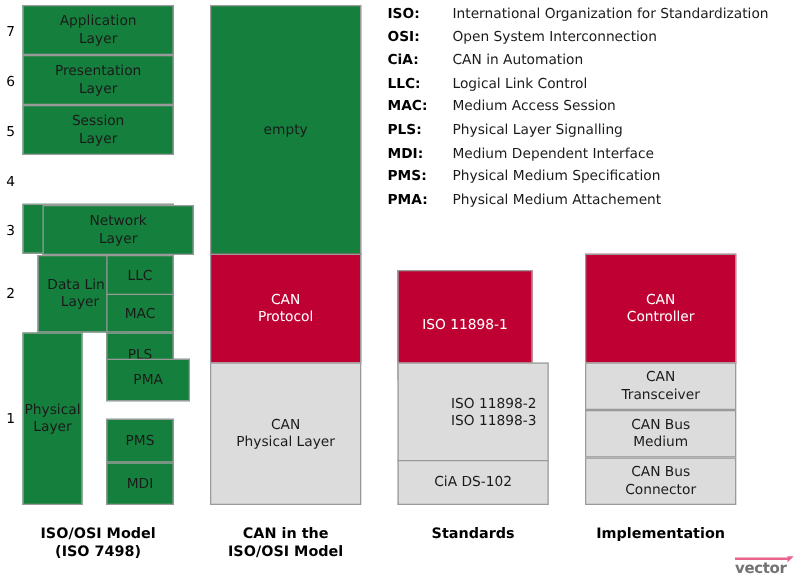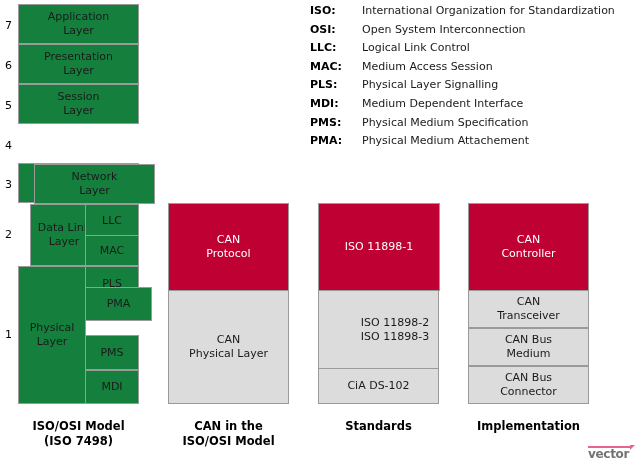--- a/index.html
+++ b/index.html
@@ -139,42 +139,43 @@
 Layer</div>
   <div class="box plain" style="left:18px; top:84px; width:121px; height:40px;">Session
 Layer</div>
   <div class="box plain" style="left:18px; top:124px; width:121px; height:40px;margin-top:39px;">Transport
 Layer</div>
   <div class="box plain" style="left:34px; top:164px; width:121px; height:40px;">Network
 Layer</div>
 
   <div class="box plain" style="left:18px; top:204px; width:68px; height:62px;margin-left:12px;">Data Link
 Layer</div>
-  <div class="box plain" style="left:18px; top:266px; width:68px; height:138px;">Physical
+  <div class="box plain" style="left:18px; top:266px; width:48px; height:138px;">Physical
 Layer</div>
 
   <div class="box plain" style="left:85px; top:204px; width:54px; height:33px;">LLC</div>
   <div class="box plain" style="left:85px; top:235px; width:54px; height:31px;">MAC</div>
   <div class="box plain" style="left:85px; top:266px; width:54px; height:35px;">PLS</div>
   <div class="box plain" style="left:85px; top:287px; width:67px; height:34px;">PMA</div>
   <div class="box plain" style="left:85px; top:335px; width:54px; height:35px;">PMS</div>
   <div class="box plain" style="left:85px; top:370px; width:54px; height:34px;">MDI</div>
 
   <div class="caption" style="left:18px; top:419px; width:121px;">ISO/OSI Model
 (ISO 7498)</div>
 
+  <div class="box plain" style="left:168px; top:4px; width:121px; height:200px;">empty</div>
   <div class="box red" style="left:168px; top:203px; width:121px; height:88px;">CAN
 Protocol</div>
   <div class="box gray" style="left:168px; top:290px; width:121px; height:114px;">CAN
 Physical Layer</div>
 
   <div class="caption" style="left:168px; top:419px; width:121px;">CAN in the
 ISO/OSI Model</div>
 
-  <div class="box red" style="left:318px; top:203px; width:122px; height:88px;">ISO 11898-1</div>
+  <div class="box red" style="left:318px; top:216px; width:108px; height:88px;">ISO 11898-1</div>
   <div class="box gray" style="left:318px; top:290px; width:121px; height:79px;padding-left:33px;">ISO 11898-2
 ISO 11898-3</div>
   <div class="box gray" style="left:318px; top:368px; width:121px; height:36px;">CiA DS-102</div>
 
   <div class="caption" style="left:318px; top:419px; width:121px;">Standards</div>
 
   <div class="box red" style="left:468px; top:203px; width:121px; height:88px;">CAN
 Controller</div>
   <div class="box gray" style="left:468px; top:290px; width:121px; height:38px;">CAN
 Transceiver</div>
@@ -188,20 +189,24 @@
   <div class="legend">
     <div class="legend-row">
       <span class="legend-abbr">ISO:</span>
       <span class="legend-text">International Organization for Standardization</span>
     </div>
     <div class="legend-row">
       <span class="legend-abbr">OSI:</span>
       <span class="legend-text">Open System Interconnection</span>
     </div>
     <div class="legend-row">
+      <span class="legend-abbr">CiA:</span>
+      <span class="legend-text">CAN in Automation</span>
+    </div>
+    <div class="legend-row">
       <span class="legend-abbr">LLC:</span>
       <span class="legend-text">Logical Link Control</span>
     </div>
     <div class="legend-row">
       <span class="legend-abbr">MAC:</span>
       <span class="legend-text">Medium Access Session</span>
     </div>
     <div class="legend-row">
       <span class="legend-abbr">PLS:</span>
       <span class="legend-text">Physical Layer Signalling</span>

